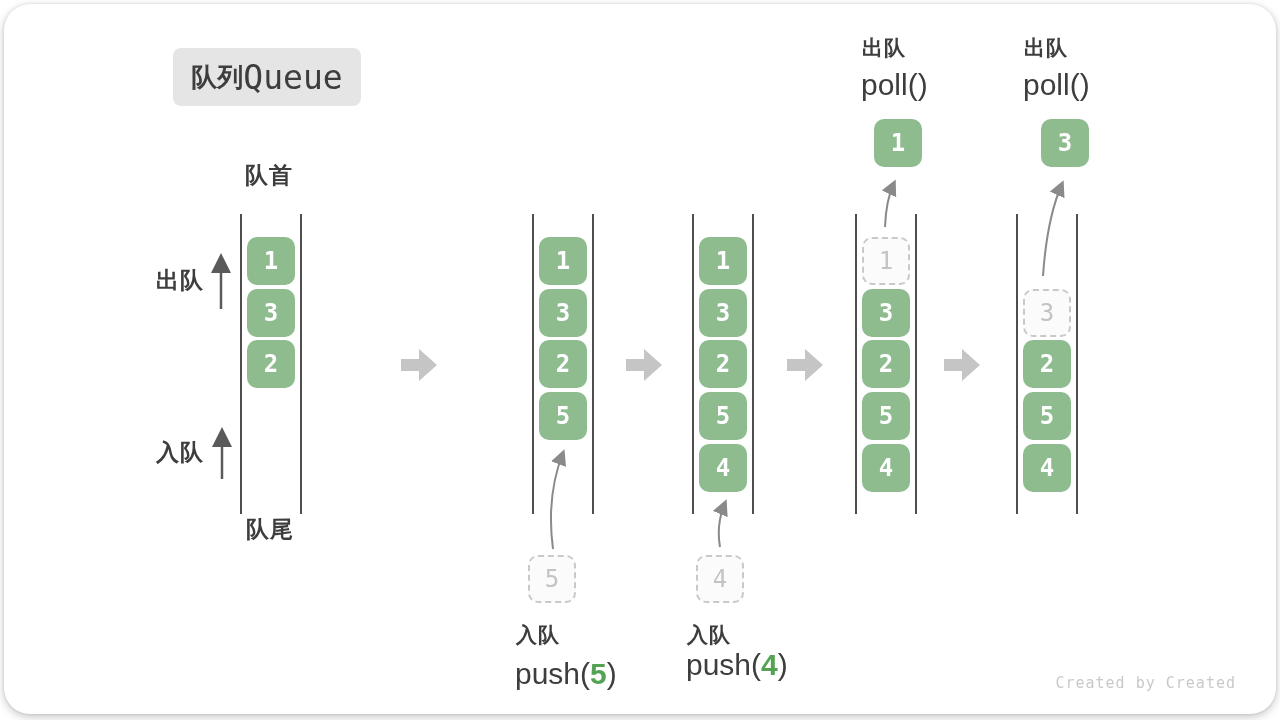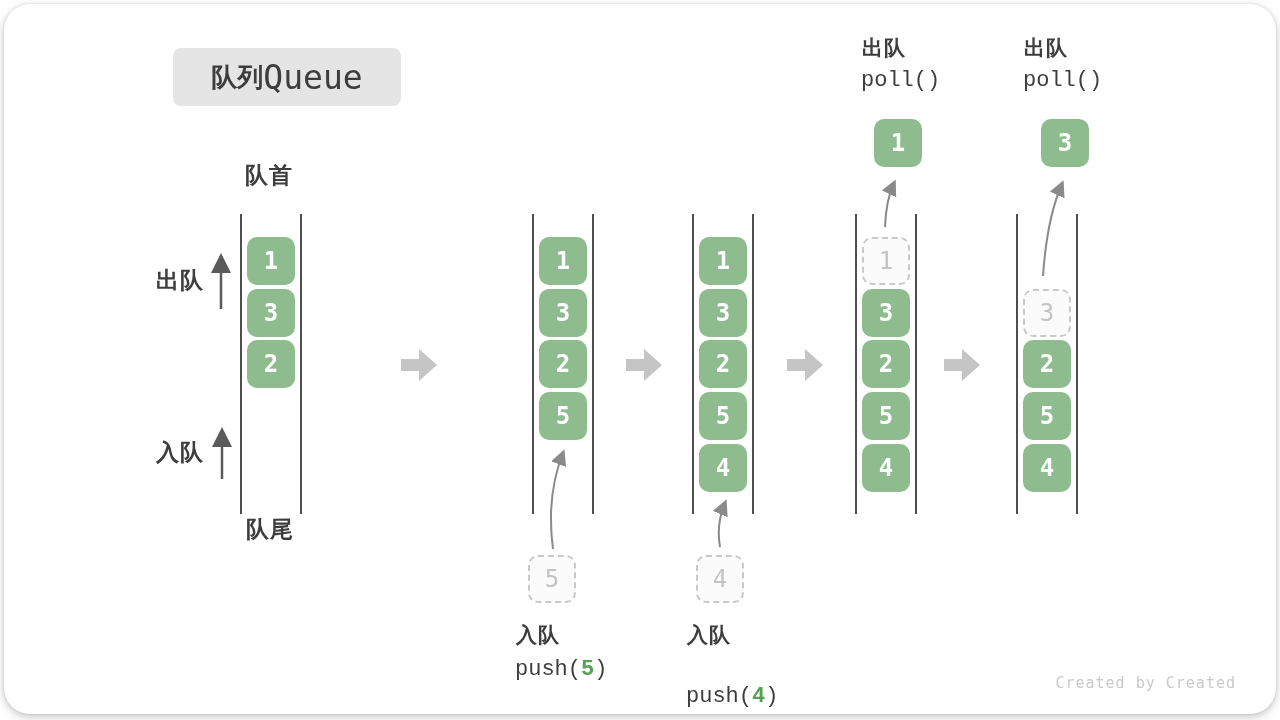--- a/index.html
+++ b/index.html
@@ -2,21 +2,21 @@
 <html style="--box-green: #8fbc8f; --accent-green: #54a254; --wall-gray: #4e4e4e; --arrow-gray: #c5c5c5; --ghost-gray: #c9c9c9; --badge-bg: #e5e5e5; --watermark-gray: #c9c9c9; --text-dark: #3d3d3d;"><head>
 <meta charset="utf-8">
 <style>
   html,body{margin:0;padding:0;background:#ffffff;}
   .canvas{position:relative;width:1280px;height:720px;overflow:hidden;
           font-family:"Liberation Sans",sans-serif;color:var(--text-dark,#3d3d3d);}
   .card{position:absolute;left:4px;top:4px;width:1272px;height:710px;
         background:#ffffff;border-radius:26px;
         box-shadow:0 3px 10px rgba(0,0,0,.22), 0 0 3px rgba(0,0,0,.12);}
   
-  .badge{position:absolute;left:169px;top:44px;width:228px;height:58px;
+  .badge{position:absolute;left:169px;top:44px;width:188px;height:58px;
          background:var(--badge-bg,#e5e5e5);border-radius:8px;
          display:flex;align-items:center;justify-content:center;}
   .badge-cn{font-size:26px;font-weight:700;}
   .badge-en{font-family:"DejaVu Sans Mono",monospace;font-size:33px;}
   
   .lbl{position:absolute;font-size:23px;font-weight:700;letter-spacing:1px;white-space:nowrap;}
   .lbl-front{left:241px;top:156px;}
   .lbl-rear{left:242px;top:510px;}
   .lbl-deq{left:152px;top:261px;}
   .lbl-enq{left:152px;top:433px;}
@@ -37,21 +37,21 @@
   .float-box{position:absolute;width:48px;height:48px;border-radius:10px;
         background:var(--box-green,#8fbc8f);color:#fff;
         font-family:"DejaVu Sans Mono",monospace;font-size:24px;font-weight:700;
         display:flex;align-items:center;justify-content:center;}
   .pend{position:absolute;width:48px;height:48px;border-radius:10px;box-sizing:border-box;
         background:#fbfbfb;border:2px dashed var(--ghost-gray,#c9c9c9);color:#c3c3c3;
         font-family:"DejaVu Sans Mono",monospace;font-size:24px;
         display:flex;align-items:center;justify-content:center;}
   
   .op-cn{position:absolute;font-size:21px;font-weight:700;letter-spacing:1px;white-space:nowrap;}
-  .op-code{position:absolute;font-family:Liberation Mono, monospace;font-size:22px;white-space:nowrap;}
+  .op-code{position:absolute;font-family:Liberation Sans, sans-serif;font-size:30px;white-space:nowrap;}
   .arg{color:var(--accent-green,#54a254);font-weight:700;}
   .watermark{position:absolute;right:40px;bottom:22px;
         font-family:"DejaVu Sans Mono",monospace;font-size:15px;
         color:var(--watermark-gray,#c9c9c9);letter-spacing:1px;}
   
   .overlay{position:absolute;left:0;top:0;pointer-events:none;}
   .up-arrow{stroke:#5a5a5a;stroke-width:2.5;fill:none;}
   .curve{stroke:#8a8a8a;stroke-width:2;fill:none;}
   .blk{fill:var(--arrow-gray,#c5c5c5);}
   .mk-dark{fill:#5a5a5a;}
@@ -91,21 +91,21 @@
 
     <div class="col col-3">
       <div class="cell r0">1</div>
       <div class="cell r1">3</div>
       <div class="cell r2">2</div>
       <div class="cell r3">5</div>
       <div class="cell r4">4</div>
     </div>
     <div class="pend" style="left:692px;top:551px">4</div>
     <div class="op-cn" style="left:683px;top:617px">入队</div>
-    <div class="op-code" style="left:682px;top:680px"><span>push(</span><span class="arg">4</span><span>)</span></div>
+    <div class="op-code" style="left:682px;top:644px"><span>push(</span><span class="arg">4</span><span>)</span></div>
 
     <div class="op-cn" style="left:858px;top:30px">出队</div>
     <div class="op-code" style="left:857px;top:64px">poll()</div>
     <div class="float-box" style="left:870px;top:115px">1</div>
     <div class="col col-4">
       <div class="cell ghost r0">1</div>
       <div class="cell r1">3</div>
       <div class="cell r2">2</div>
       <div class="cell r3">5</div>
       <div class="cell r4">4</div>

